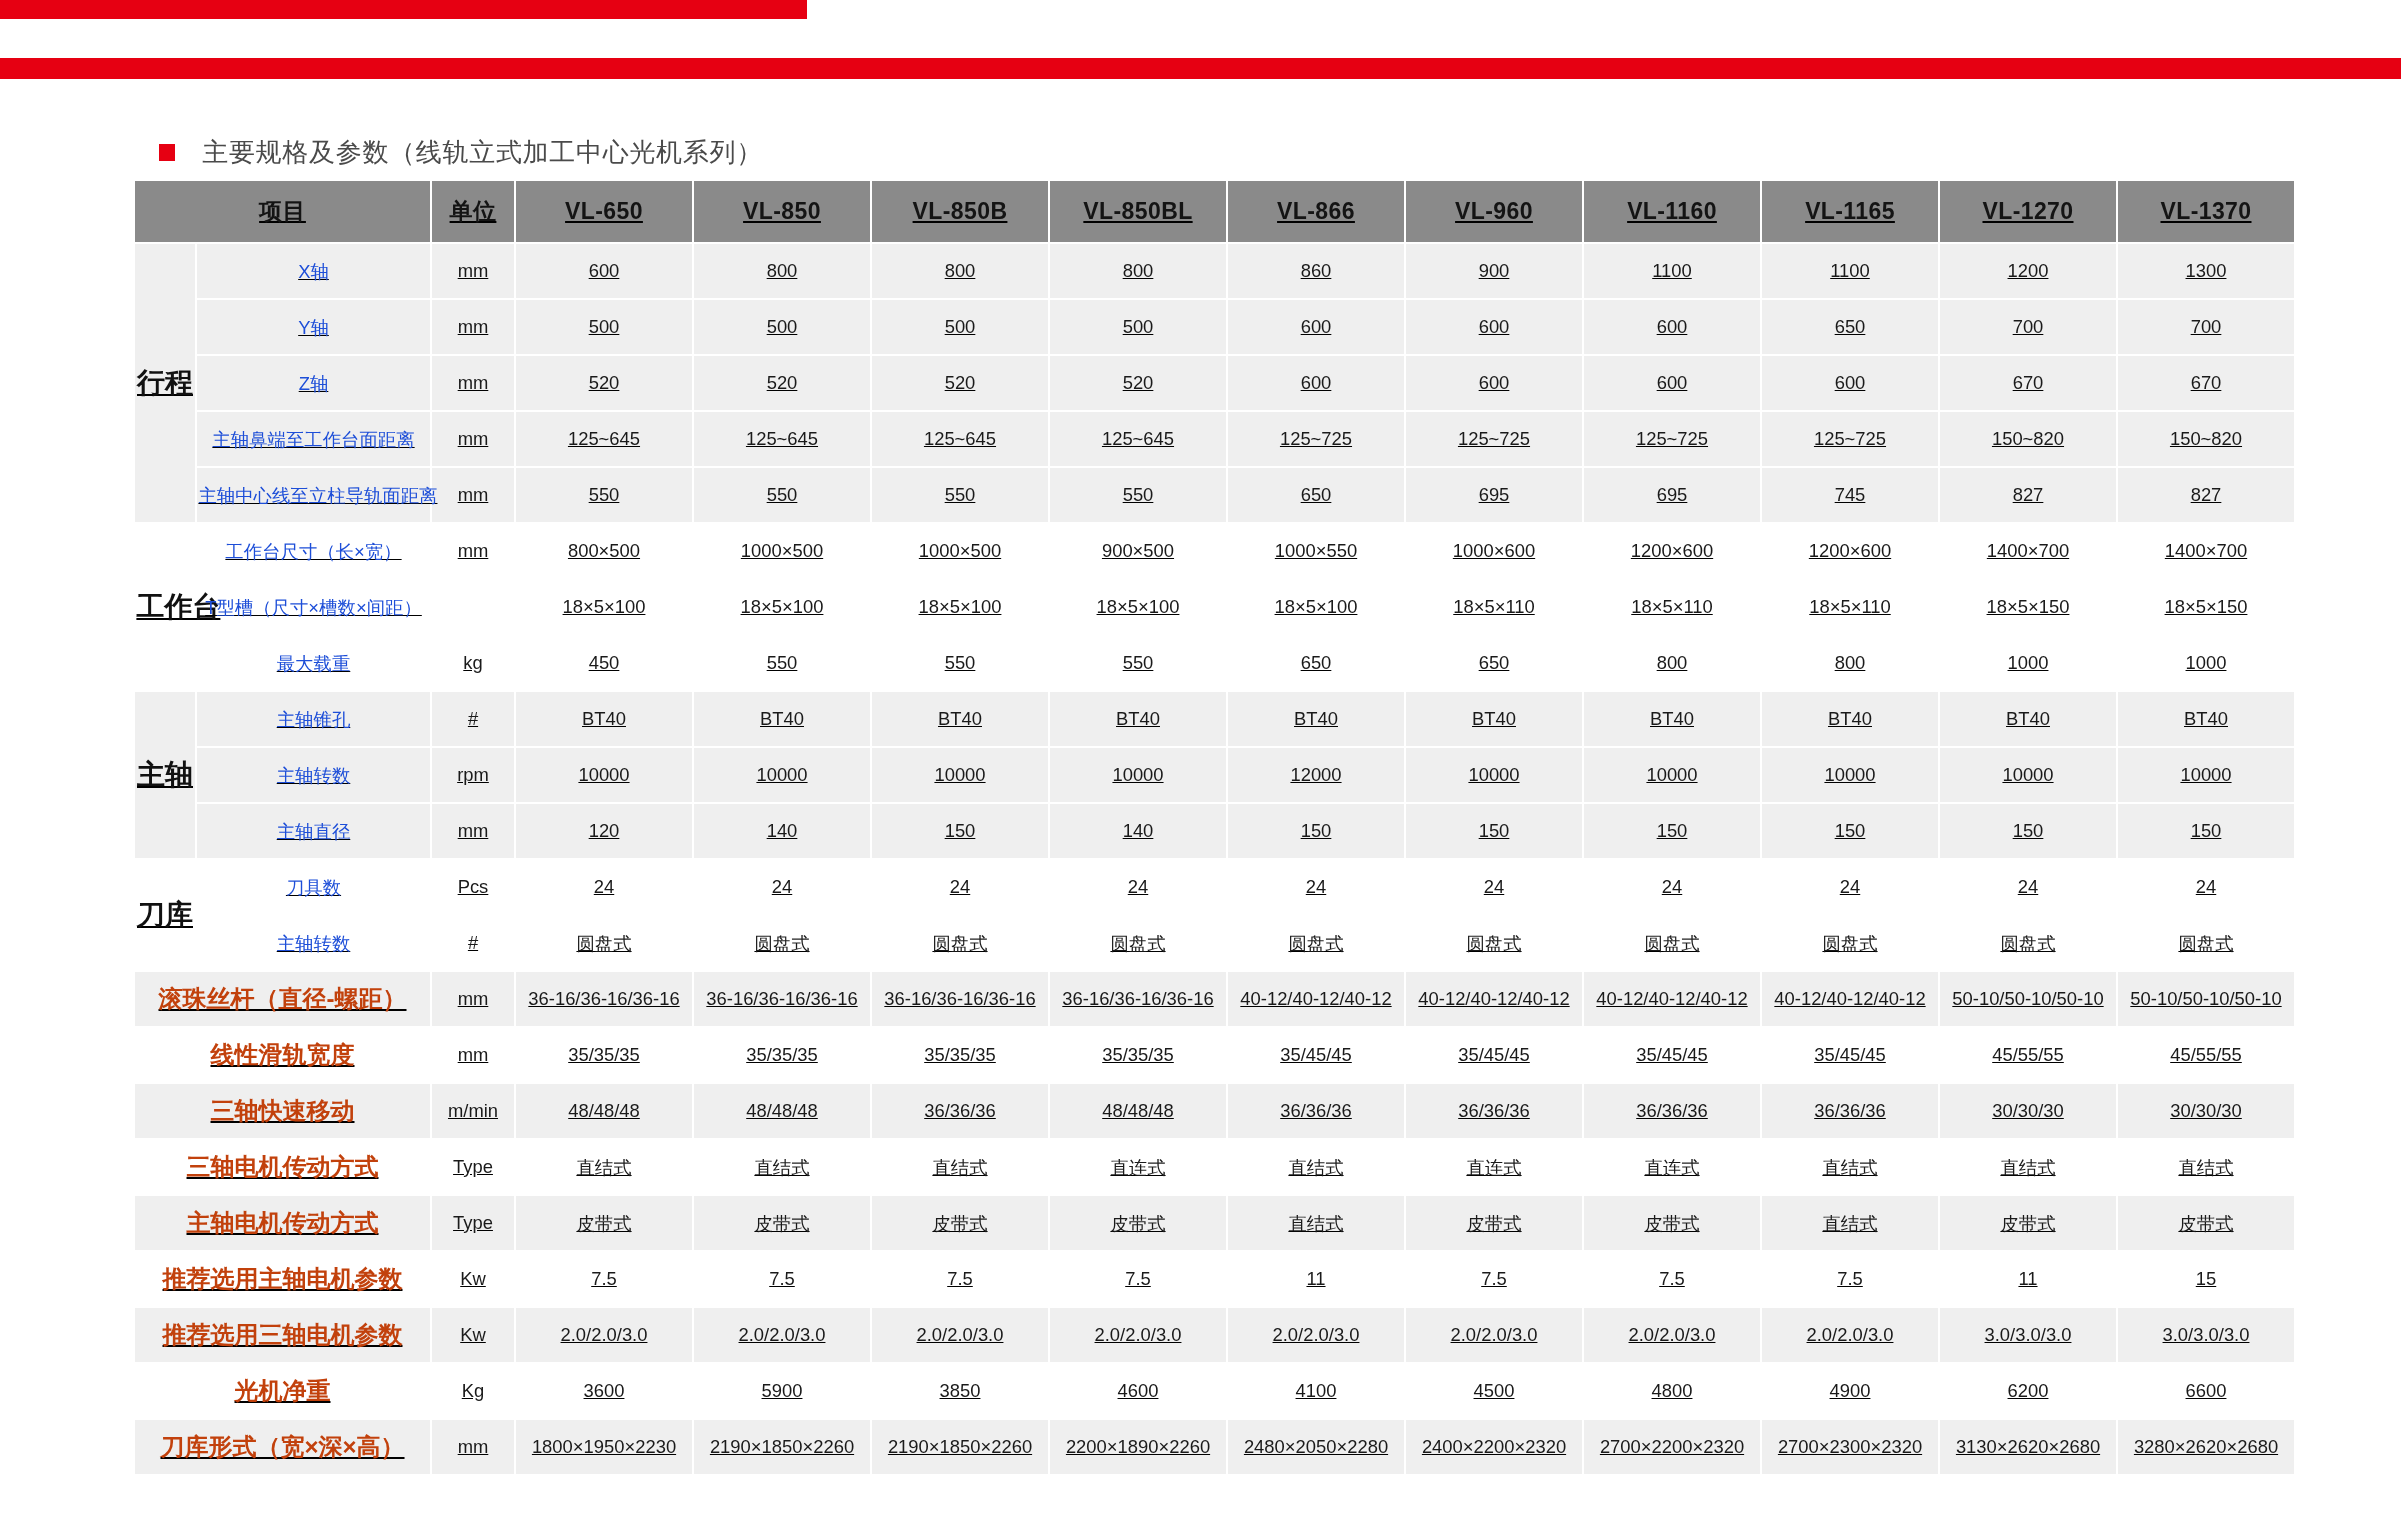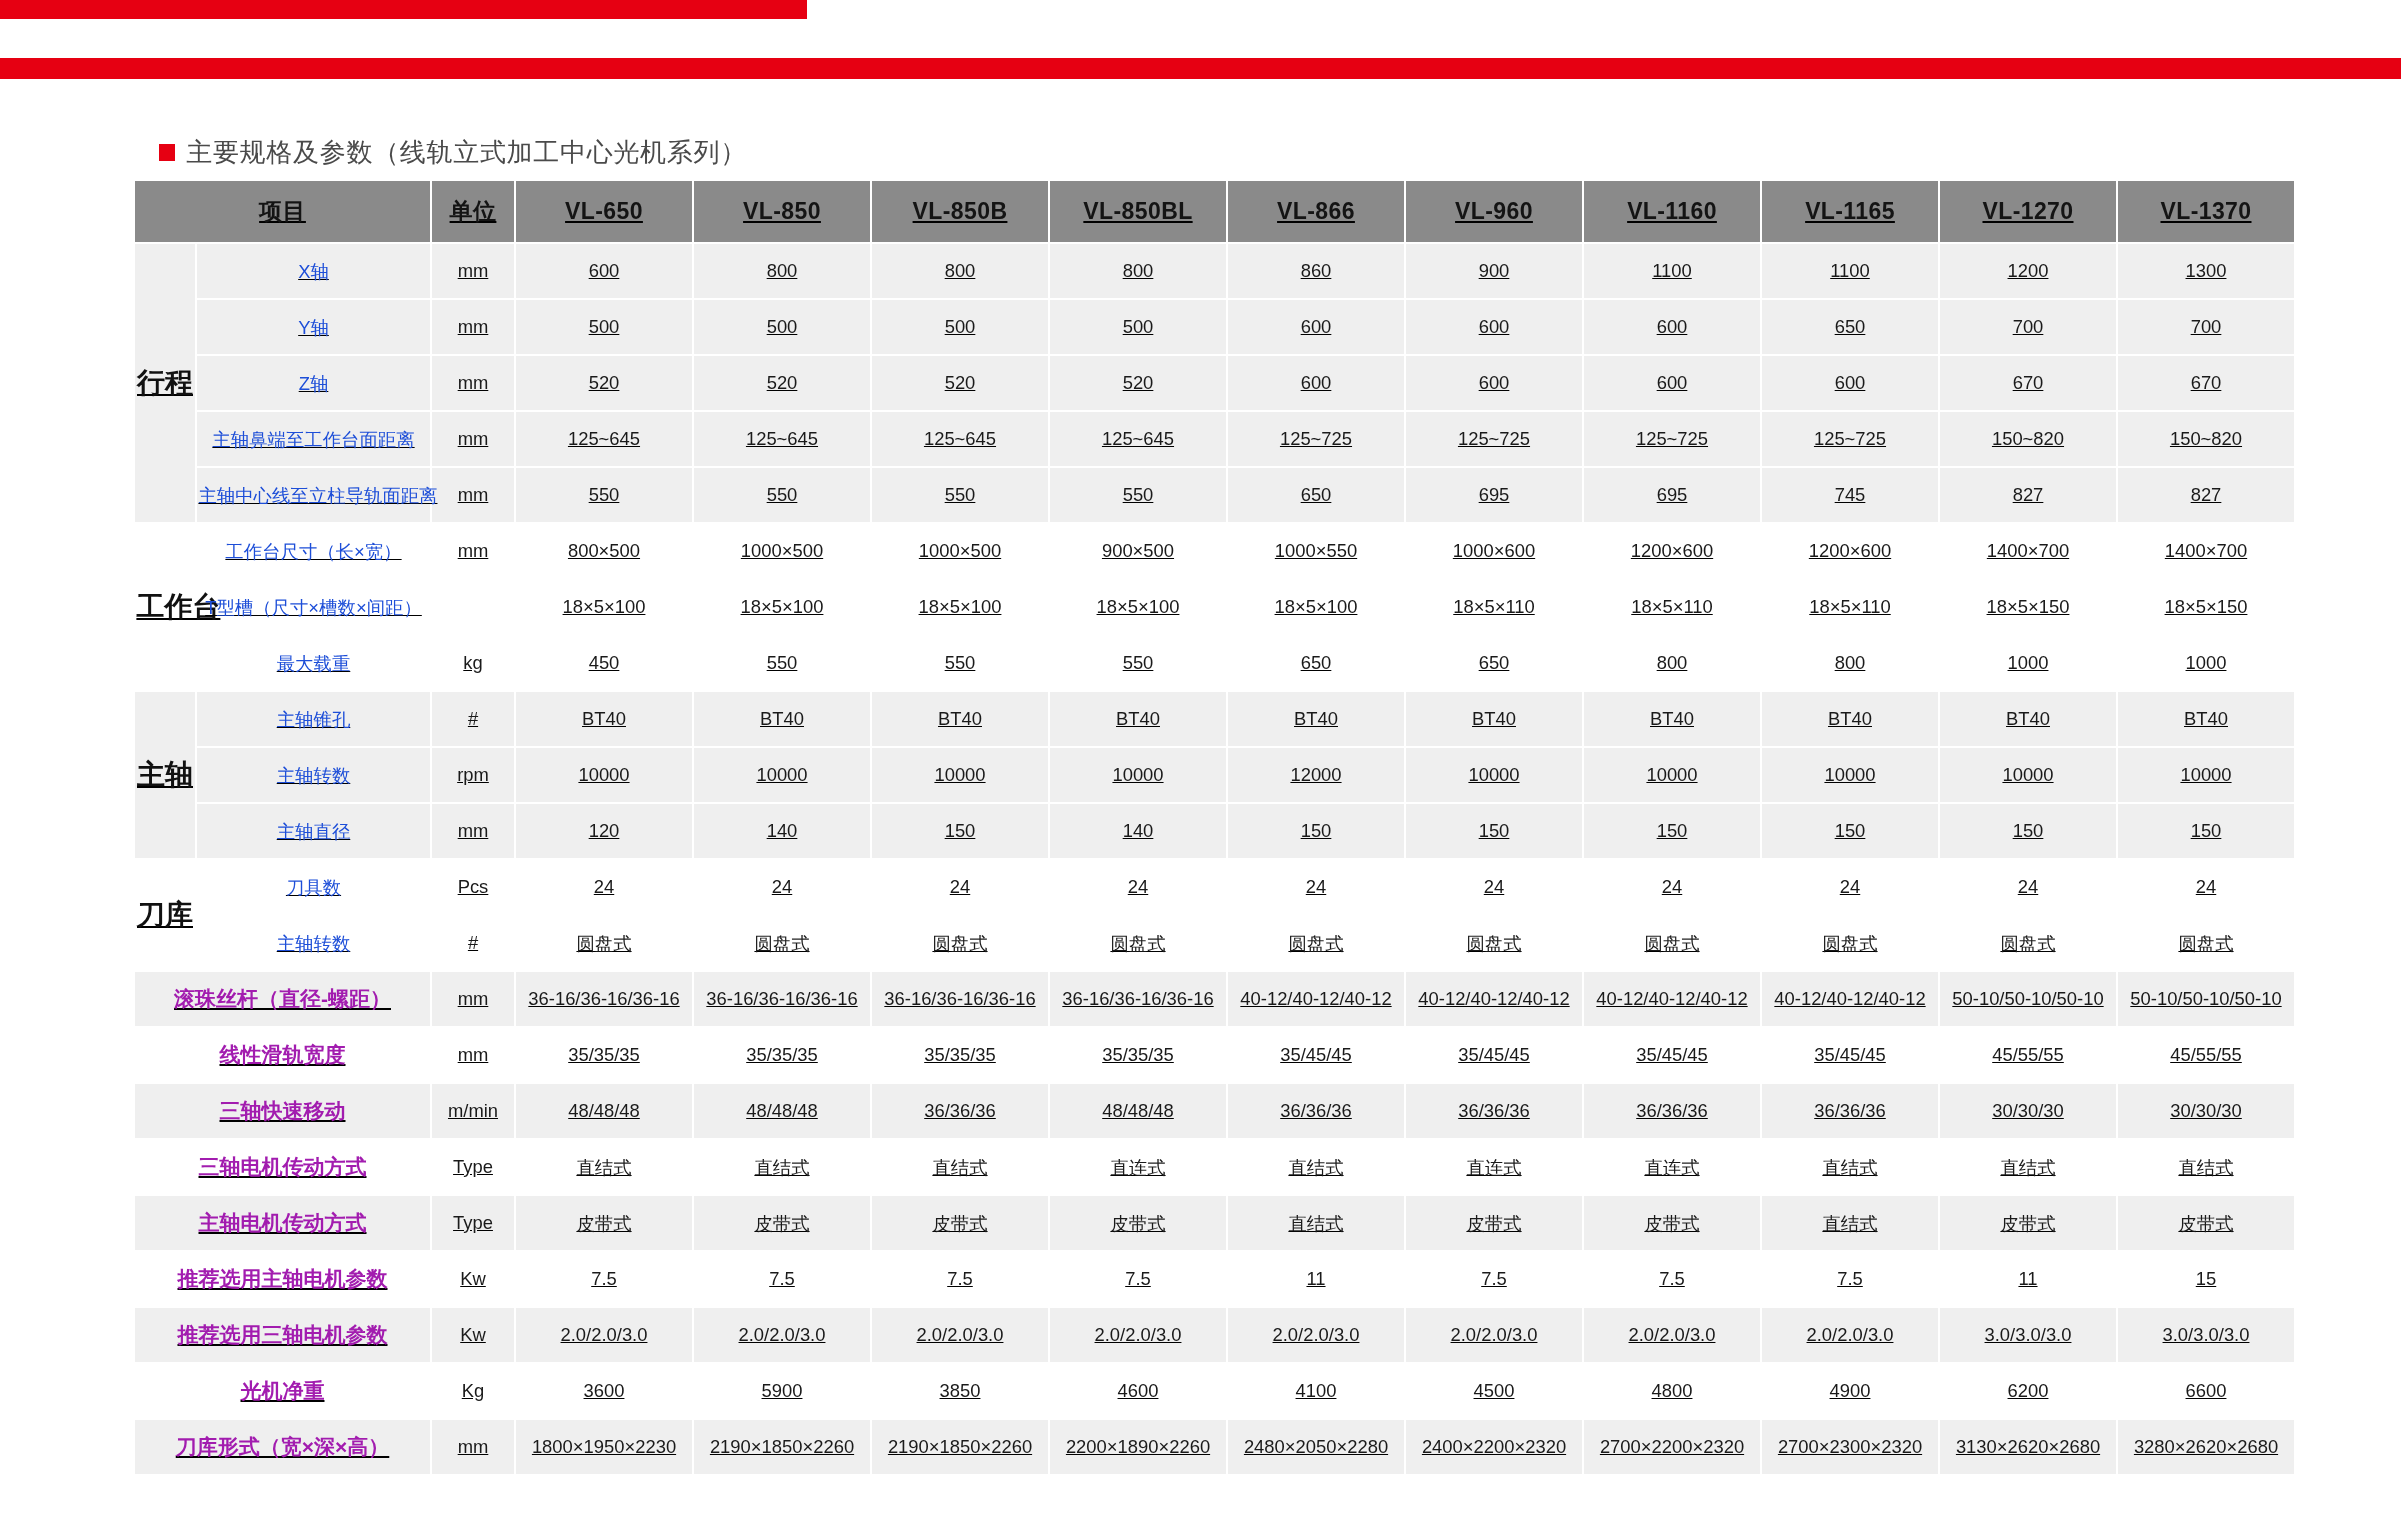--- a/index.html
+++ b/index.html
@@ -5,21 +5,21 @@
   html,body{margin:0;padding:0;}
   body{
     width:2401px;height:1527px;background:#ffffff;position:relative;
     font-family:"Liberation Sans","DejaVu Sans",sans-serif;
     -webkit-font-smoothing:antialiased;
   }
   .red-bar-topleft{position:absolute;left:0;top:0;width:807px;height:19px;}
   .red-stripe{position:absolute;left:0;top:58px;width:2401px;height:21px;}
   .section-title{
     position:absolute;left:131px;top:134px;height:37px;
-    display:flex;align-items:center;gap:11px;
+    display:flex;align-items:center;gap:27px;
     font-size:26px;color:#4a4a4a;letter-spacing:0.7px;white-space:nowrap;padding-left:28px;
   }
   .bullet{width:16.2px;height:16.2px;flex:0 0 auto;}
   table.spec{
     position:absolute;left:134px;top:180px;width:2158px;
     border-collapse:separate;border-spacing:0;table-layout:fixed;text-decoration:underline;
   }
   table.spec th,table.spec td{
     border:1.4px solid #ffffff;padding:0 1.4px;text-align:center;vertical-align:middle;
     white-space:nowrap;overflow:visible;
@@ -27,21 +27,21 @@
   thead th{
     background:#8a8a8a;height:61px;font-size:23px;font-weight:bold;color:#141414;
     letter-spacing:0.4px;
   }
   tbody tr{height:56px;}
   tbody tr.gray td{background:#efefef;}
   tbody tr.white td{background:#ffffff;}
   td{font-size:19px;color:#1a1a1a;}
   td.group-cell{font-weight:bold;font-size:28px;color:#111111;}
   td.label-cell{font-size:18.4px;color:#1d4ed8;}
-  td.label-cell.wide{font-weight:bold;font-size:21px;color:#a21caf;}
+  td.label-cell.wide{font-weight:bold;font-size:24px;color:#c2410c;}
   td.unit-cell{font-size:18.4px;}
   td.value-cell{font-size:18.4px;}
 </style>
 </head>
 <body>
 
 <div class="red-bar-topleft" style="background: rgb(230, 0, 18);"></div>
 <div class="red-stripe" style="background: rgb(230, 0, 18);"></div>
 
 <div class="section-title">

